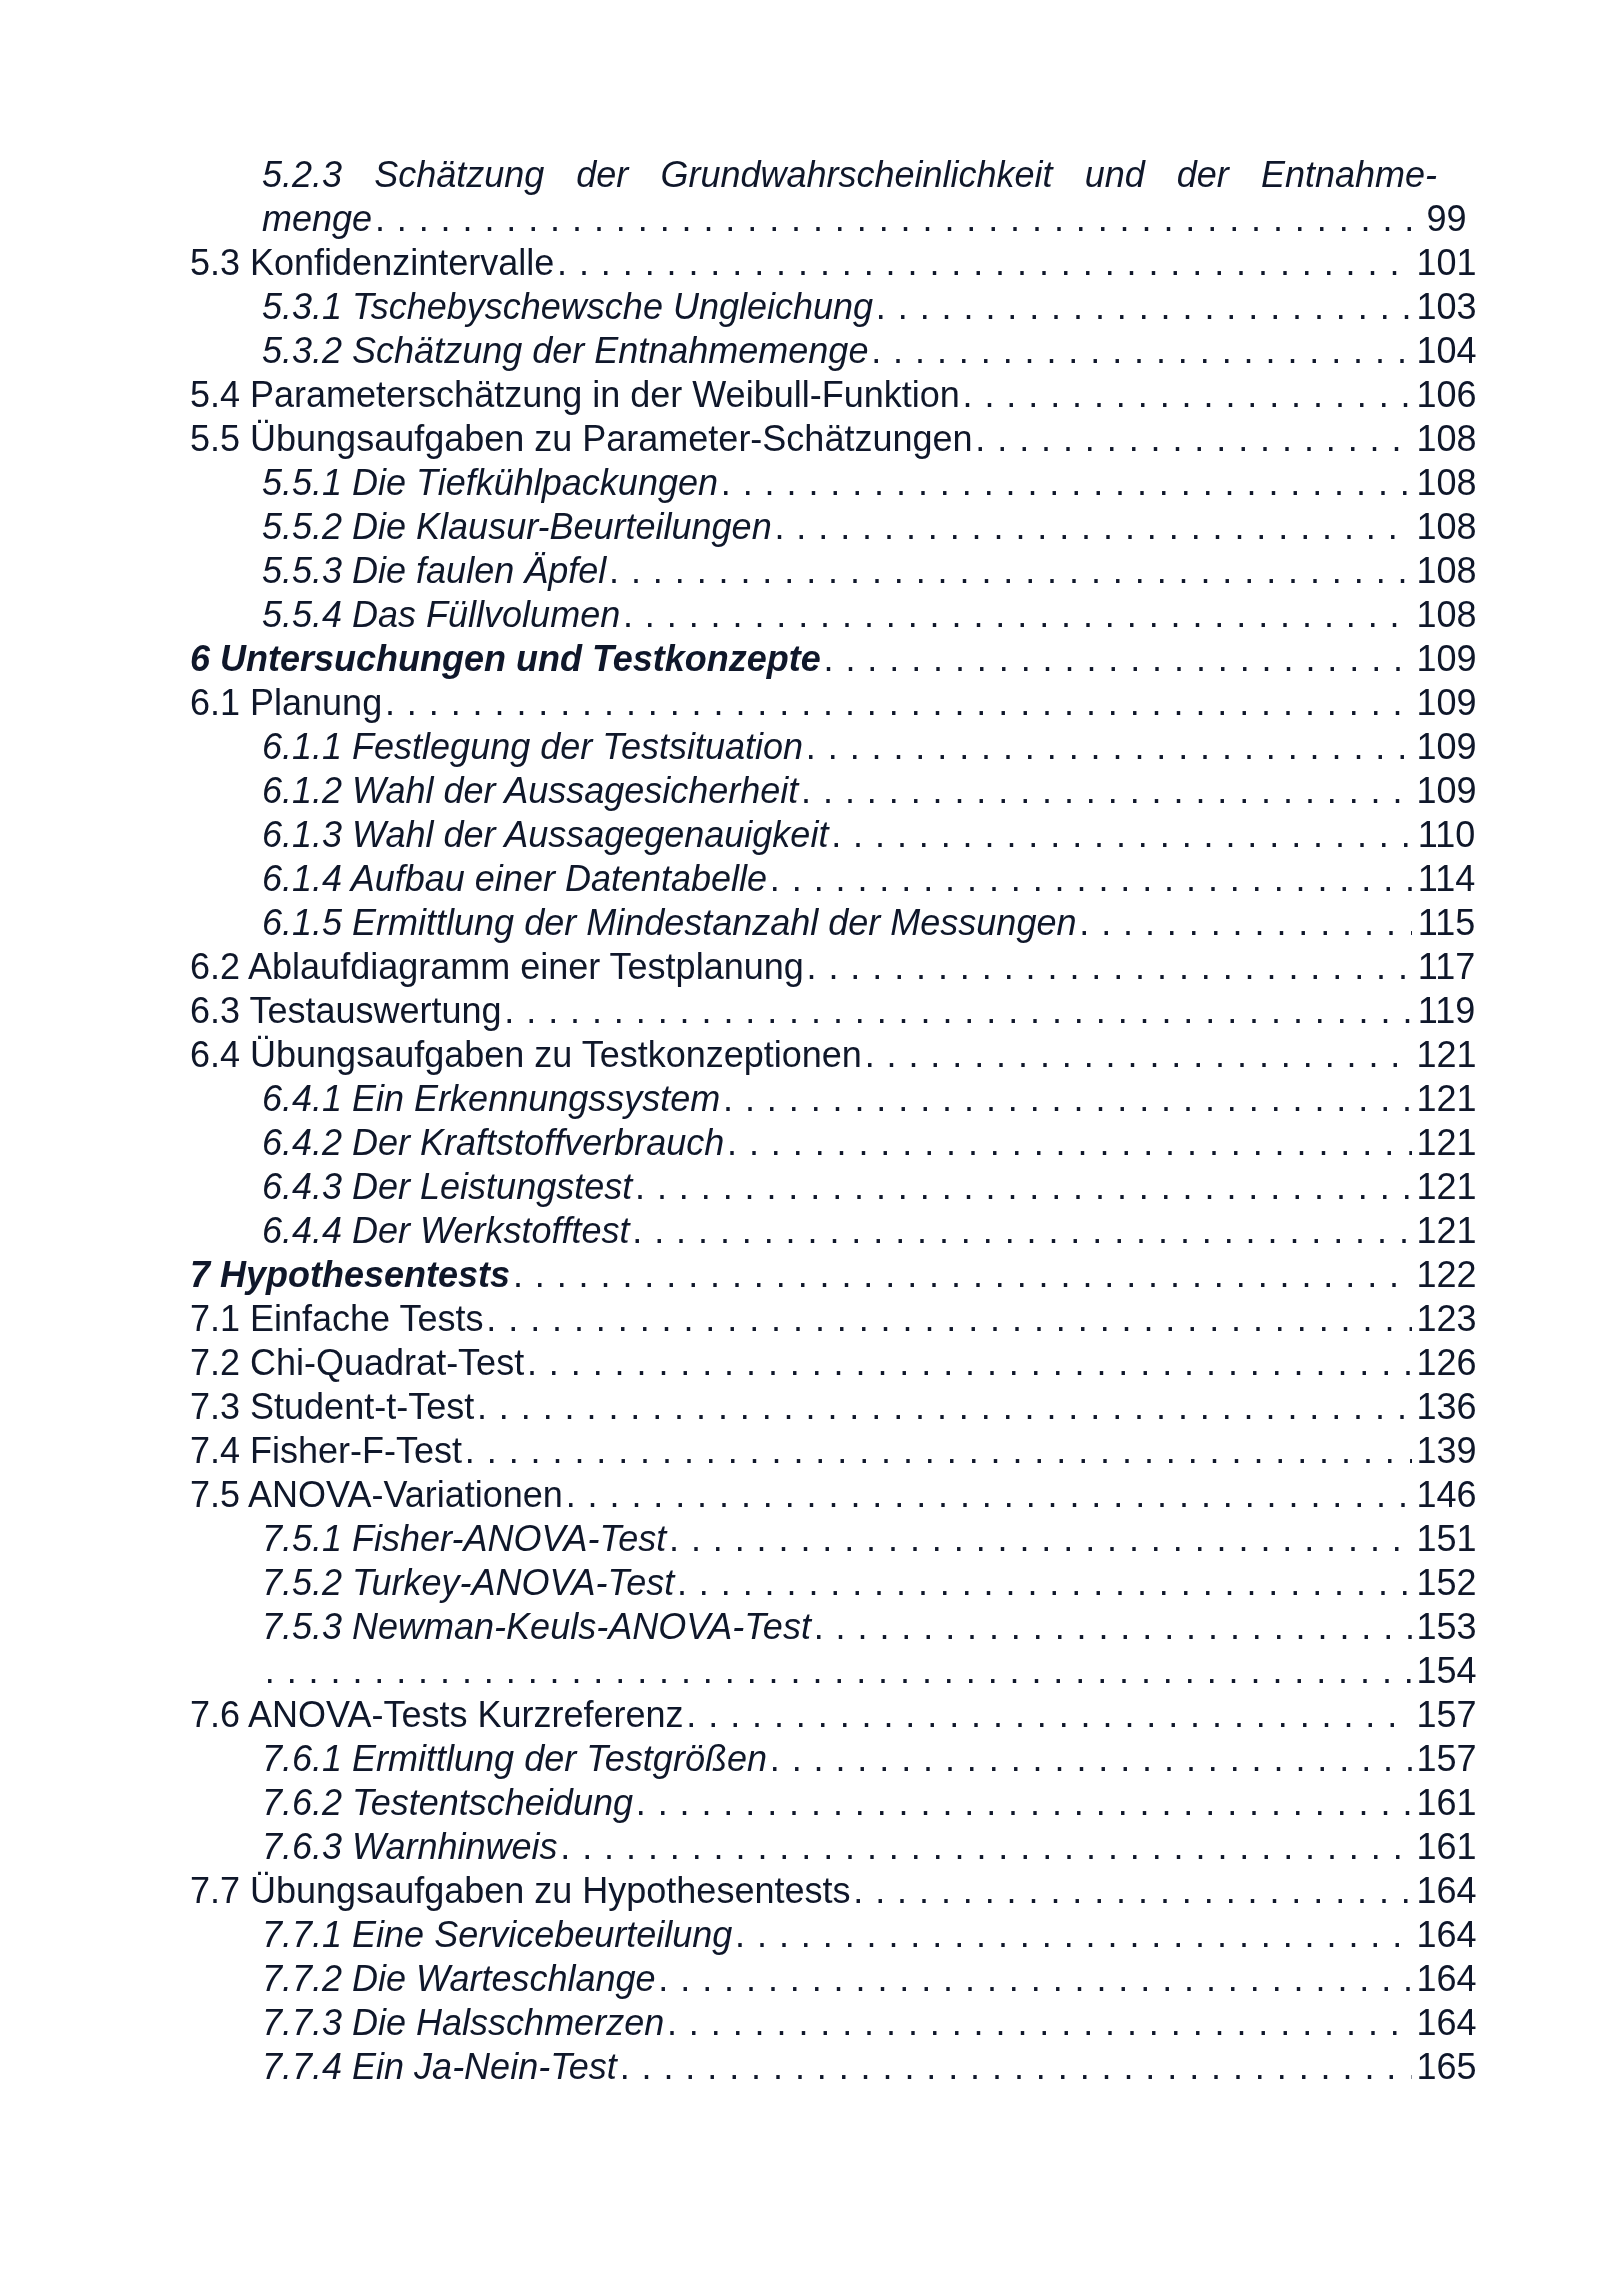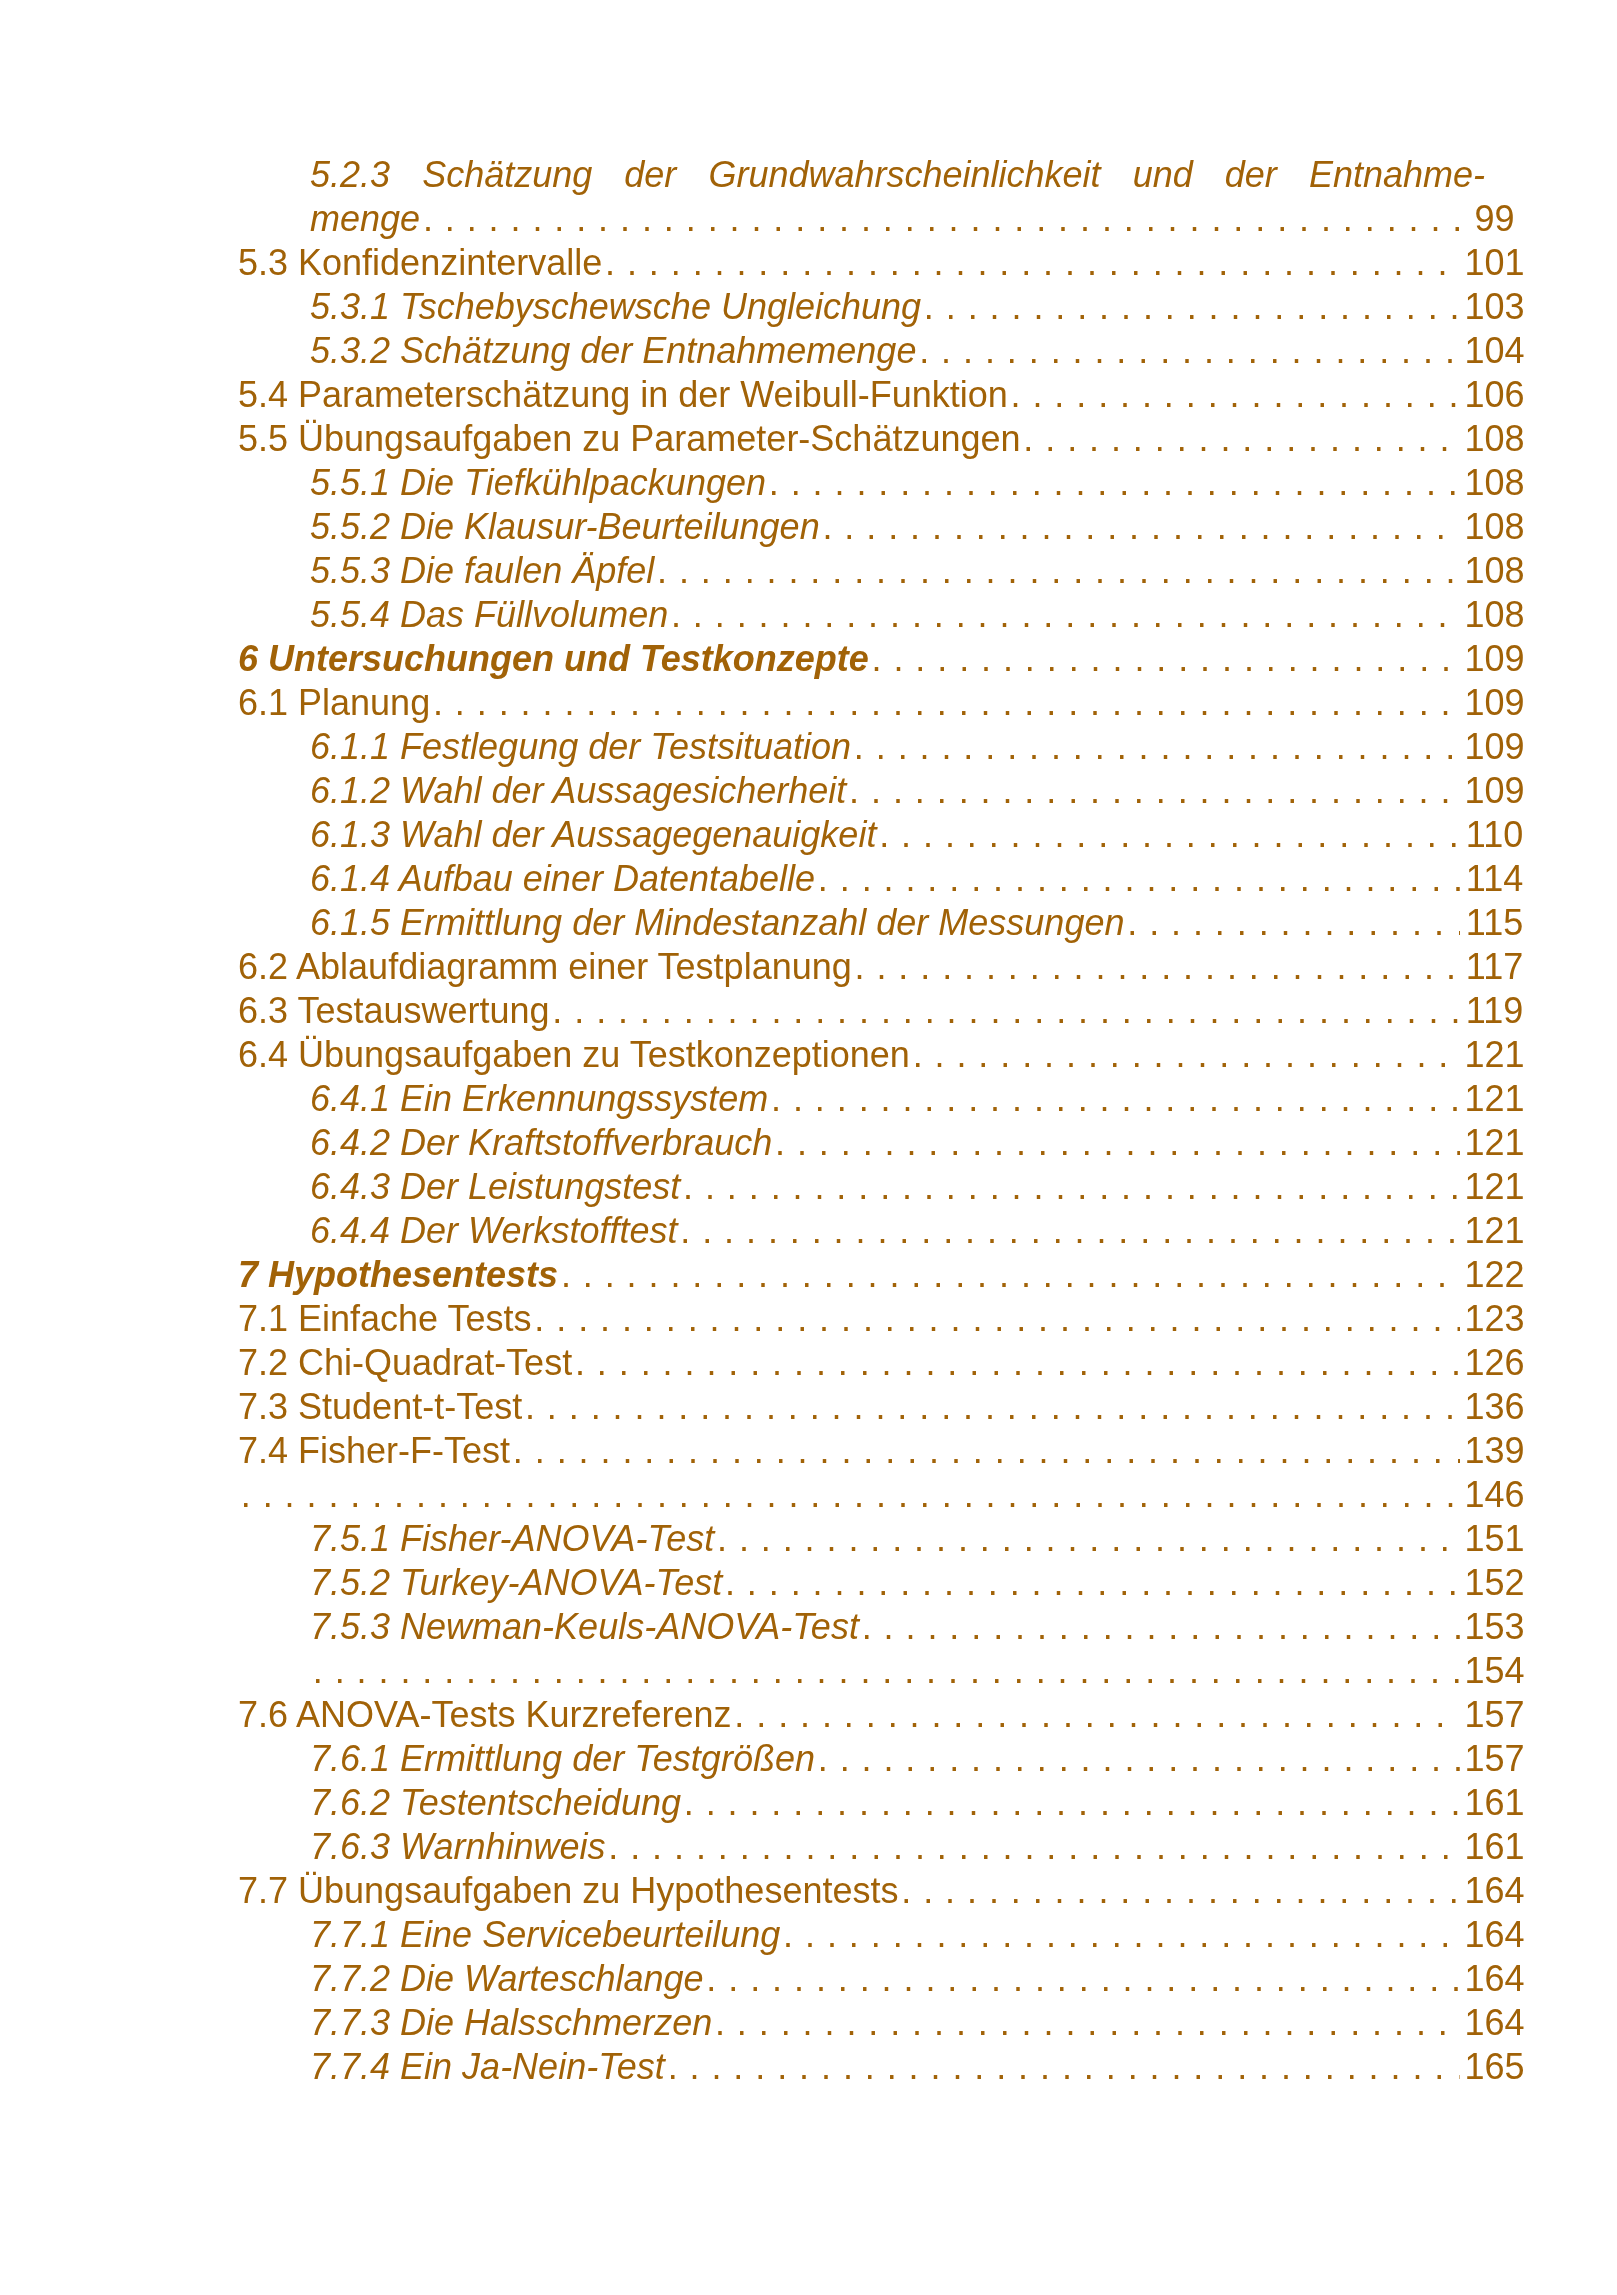--- a/index.html
+++ b/index.html
@@ -11,22 +11,21 @@
   #page {
     position: absolute; left: 0; top: 0;
     width: 1618px; height: 2295px;
     background: #ffffff; color: #000000;
     overflow: hidden;
   }
   #toc {
     position: absolute; left: 190px; top: 153px;
     width: 1291px;
     font-size: 36px; line-height: 44px;
-    color: #a16207;
-    margin-left: 48px;
+    color: #0f172a;
   }
   .row {
     display: flex; align-items: baseline;
     height: 44px; white-space: nowrap;
   }
   .row.sub { padding-left: 72px; }
   .row.sub .t { font-style: italic; }
   .row.chap .t { font-weight: bold; font-style: italic; }
   .t { flex: 0 0 auto; }
   .dots {
@@ -190,20 +189,21 @@
     <span class="t">7.3 Student-t-Test</span>
     <span class="dots" aria-hidden="true">. . . . . . . . . . . . . . . . . . . . . . . . . . . . . . . . . . . . . . . . . . . . . . . . . . . . . . . . . . . . . . . . . . . . . .</span>
     <span class="pg">136</span>
   </div>
       <div class="row sec">
     <span class="t">7.4 Fisher-F-Test</span>
     <span class="dots" aria-hidden="true">. . . . . . . . . . . . . . . . . . . . . . . . . . . . . . . . . . . . . . . . . . . . . . . . . . . . . . . . . . . . . . . . . . . . . .</span>
     <span class="pg">139</span>
   </div>
       <div class="row sec">
+    <span class="t">7.5 ANOVA-Variationen</span>
     <span class="dots" aria-hidden="true">. . . . . . . . . . . . . . . . . . . . . . . . . . . . . . . . . . . . . . . . . . . . . . . . . . . . . . . . . . . . . . . . . . . . . .</span>
     <span class="pg">146</span>
   </div>
       <div class="row sub">
     <span class="t">7.5.1 Fisher-ANOVA-Test</span>
     <span class="dots" aria-hidden="true">. . . . . . . . . . . . . . . . . . . . . . . . . . . . . . . . . . . . . . . . . . . . . . . . . . . . . . . . . . . . . . . . . . . . . .</span>
     <span class="pg">151</span>
   </div>
       <div class="row sub">
     <span class="t">7.5.2 Turkey-ANOVA-Test</span>

